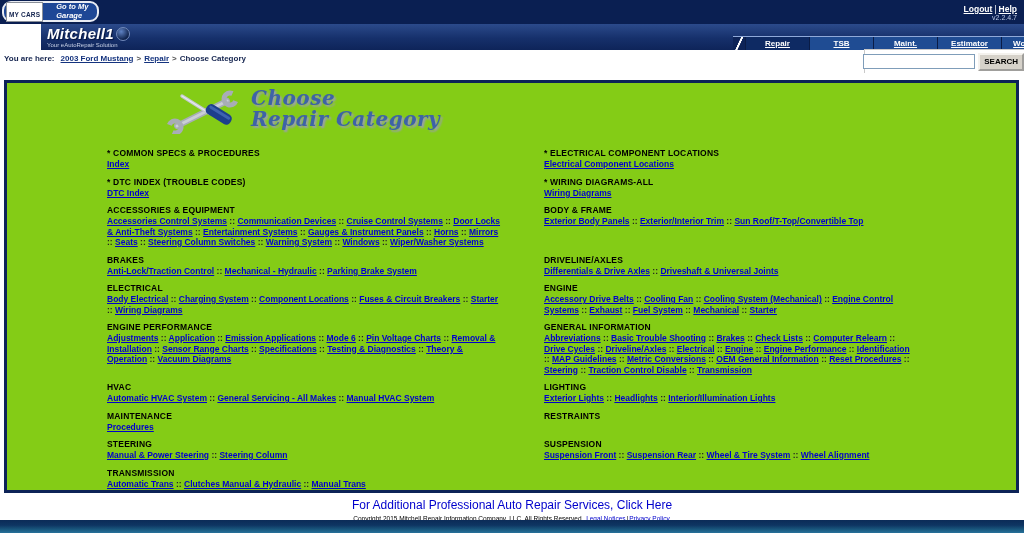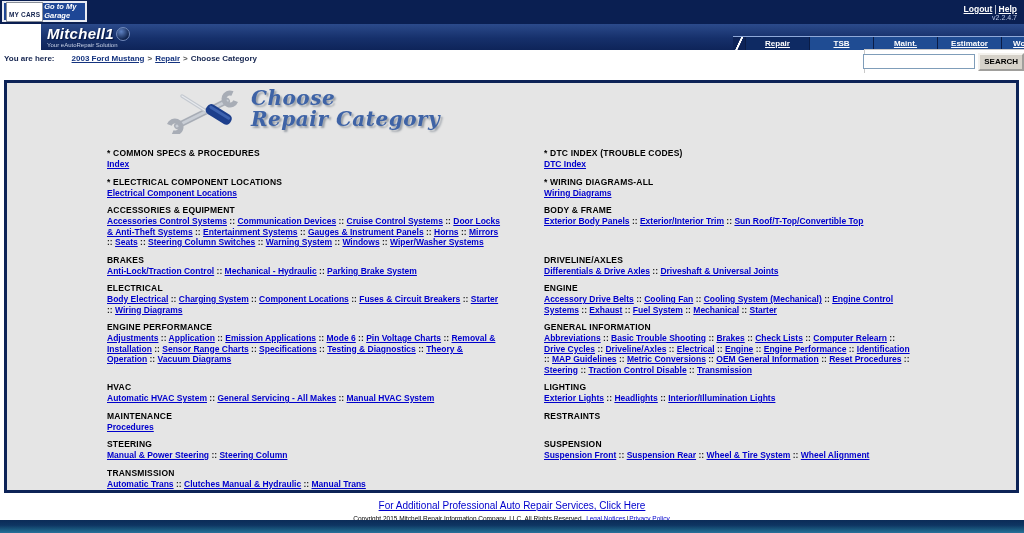--- a/index.html
+++ b/index.html
@@ -1,22 +1,22 @@
 <!DOCTYPE html>
 <html><head>
 <meta charset="utf-8">
 <style>
   * { margin:0; padding:0; box-sizing:border-box; }
   html,body { width:1024px; height:533px; background:#fff; font-family:"Liberation Sans",sans-serif; }
   #screen { position:relative; width:1024px; height:533px; overflow:hidden; background:#fff; }
 
   
   .top-bar { position:absolute; top:0; left:0; width:100%; height:24px; background:#0A1F52; }
-  .garage-btn { position:absolute; left:2px; top:1px; height:21px; display:flex; align-items:center; gap:1px;
-    background:#1E4796; border:2px solid #E9ECF3; border-radius:0; padding:1px 5px 1px 2px; cursor:pointer; }
+  .garage-btn { position:absolute; left:2px; top:1px; height:21px; display:flex; align-items:center; gap:13px;
+    background:#1E4796; border:2px solid #E9ECF3; border-radius:9px; padding:1px 5px 1px 2px; cursor:pointer; }
   .plate { background:#fff; border:1px solid #8a8f99; padding:1px 2px; line-height:1; text-align:center; }
   .plate-strip { height:3px; background:#cfd5df; border-bottom:1px solid #9aa0aa; margin:0 0 1px 0; }
   .plate-text { font-size:6.5px; font-weight:bold; color:#14244f; letter-spacing:0.2px; }
   .garage-label { color:#fff; font-style:italic; font-weight:bold; font-size:7.5px; line-height:1.15; width:36px; }
   .logout-help { position:absolute; top:4px; right:7px; font-size:8.5px; font-weight:bold; color:#fff; }
   .logout-help a { color:#fff; text-decoration:underline; cursor:pointer; }
   .lh-sep { color:#fff; font-weight:normal; padding:0 2px; }
   .version { position:absolute; top:14px; right:7px; font-size:7px; color:#BFCBE6; }
 
   
@@ -32,50 +32,50 @@
   
   .tab-strip { position:absolute; right:0; bottom:0; width:332px; height:14px; display:flex;
     background:#0D2357; border-top:1px solid #8FA9D9; }
   .tab-slash { width:12px; background:linear-gradient(115deg,#0D2357 44%,#ffffff 47%,#ffffff 56%,#0D2357 59%); }
   .tab { flex:1; display:flex; align-items:center; justify-content:center; color:#fff; font-size:8px; font-weight:bold;
     text-decoration:underline; background:#1F4C93; border-left:1px solid #0A1C46; cursor:pointer; }
   .tab.active { background:#0E2A63; }
 
   
   .breadcrumb-bar { position:absolute; top:50px; left:0; width:100%; height:16px; background:#fff;
-    display:flex; align-items:center; padding-left:4px; font-size:8px; color:#14244F;gap:11px; }
+    display:flex; align-items:center; padding-left:4px; font-size:8px; color:#14244F; }
   .bc-prefix { font-weight:bold; margin-right:6px; }
   .bc-link { color:#14337F; font-weight:bold; text-decoration:underline; cursor:pointer;text-align:right; }
   .bc-sep { color:#555; font-weight:bold; padding:0 3px; }
   .bc-current { font-weight:bold; color:#14244F; }
   .search-panel { position:absolute; top:49px; right:0; width:160px; height:24px; background:#fff;
     border-left:1px solid #c9c9c9; border-top:1px solid #c9c9c9; display:flex; align-items:center;
     justify-content:flex-end; gap:3px; }
   .search-input { width:112px; height:15px; border:1px solid #7F9DB9; font-size:9px; padding:0 2px; }
   .search-btn { height:18px; font-size:8px; font-weight:bold; color:#000; background:#D6D2CA;
     border:2px outset #f4f2ee; padding:0 4px; cursor:pointer; font-family:"Liberation Sans",sans-serif; }
 
   
   .content-box { position:absolute; top:80px; left:4px; width:1015px; height:413px;
-    border:3px solid #0D2357; background:#e5e5e5; overflow:hidden; }
+    border:3px solid #0D2357; background:#84cc16; overflow:hidden; }
   .title-row { display:flex; align-items:flex-start; margin:5px 0 0 160px; height:48px; }
   .title-text { margin-left:12px; font-family:"DejaVu Serif",serif; font-style:italic; font-weight:bold;
     font-size:20px; line-height:1.05; color:#3E63A6; text-shadow:2px 2px 2px #9aa0a8; letter-spacing:0.5px; }
 
   
   .category-grid { display:grid; grid-template-columns:437px 412px; margin:12px 9px 0 100px; }
   .cat-cell { margin-bottom:7px; padding-right:40px; }
   .cat-head { font-size:8.5px; font-weight:bold; color:#000; line-height:11px; letter-spacing:0.2px; }
   .cat-links { font-size:8.5px; font-weight:bold; line-height:10.5px; }
   .cat-link { color:#0000CC; text-decoration:underline; cursor:pointer; }
   .link-sep { color:#222; }
 
   
   .footer { position:absolute; top:495px; left:0; width:100%; text-align:center; }
-  .f-promo { font-size:10px; color:#0000CC; text-decoration:underline; cursor:pointer; }
+  .f-promo { font-size:12px; color:#0000CC; cursor:pointer; }
   .f-copy { font-size:6.5px; color:#000; margin-top:2px; }
   .f-copy a { color:#0000CC; text-decoration:underline; cursor:pointer; margin:0 1px; }
   .f-legal { margin-left:8px; }
   .f-top { display:inline-block; font-size:8px; font-weight:bold; color:#0000CC; text-decoration:underline;
     margin-top:2px; cursor:pointer; }
   .bottom-bar { position:absolute; bottom:0; left:0; width:100%; height:13px;
     background:linear-gradient(180deg,#0B2B57 0%,#0E3562 40%,#1A5A80 75%,#27719A 100%); }
 </style>
 </head>
 <body>
@@ -137,26 +137,26 @@
         <div>Choose</div>
         <div>Repair Category</div>
       </div>
     </div>
     <div class="category-grid">
         <div class="cat-cell">
           <div class="cat-head">* COMMON SPECS &amp; PROCEDURES</div>
           <div class="cat-links"><a class="cat-link">Index</a></div>
         </div>
         <div class="cat-cell">
+          <div class="cat-head">* ELECTRICAL COMPONENT LOCATIONS</div>
+          <div class="cat-links"><a class="cat-link">Electrical Component Locations</a></div>
+        </div>
+        <div class="cat-cell">
           <div class="cat-head">* DTC INDEX (TROUBLE CODES)</div>
           <div class="cat-links"><a class="cat-link">DTC Index</a></div>
-        </div>
-        <div class="cat-cell">
-          <div class="cat-head">* ELECTRICAL COMPONENT LOCATIONS</div>
-          <div class="cat-links"><a class="cat-link">Electrical Component Locations</a></div>
         </div>
         <div class="cat-cell">
           <div class="cat-head">* WIRING DIAGRAMS-ALL</div>
           <div class="cat-links"><a class="cat-link">Wiring Diagrams</a></div>
         </div>
         <div class="cat-cell">
           <div class="cat-head">ACCESSORIES &amp; EQUIPMENT</div>
           <div class="cat-links"><a class="cat-link">Accessories Control Systems</a><span class="link-sep"> :: </span><a class="cat-link">Communication Devices</a><span class="link-sep"> :: </span><a class="cat-link">Cruise Control Systems</a><span class="link-sep"> :: </span><a class="cat-link">Door Locks &amp; Anti-Theft Systems</a><span class="link-sep"> :: </span><a class="cat-link">Entertainment Systems</a><span class="link-sep"> :: </span><a class="cat-link">Gauges &amp; Instrument Panels</a><span class="link-sep"> :: </span><a class="cat-link">Horns</a><span class="link-sep"> :: </span><a class="cat-link">Mirrors</a><span class="link-sep"> :: </span><a class="cat-link">Seats</a><span class="link-sep"> :: </span><a class="cat-link">Steering Column Switches</a><span class="link-sep"> :: </span><a class="cat-link">Warning System</a><span class="link-sep"> :: </span><a class="cat-link">Windows</a><span class="link-sep"> :: </span><a class="cat-link">Wiper/Washer Systems</a></div>
         </div>
         <div class="cat-cell">

